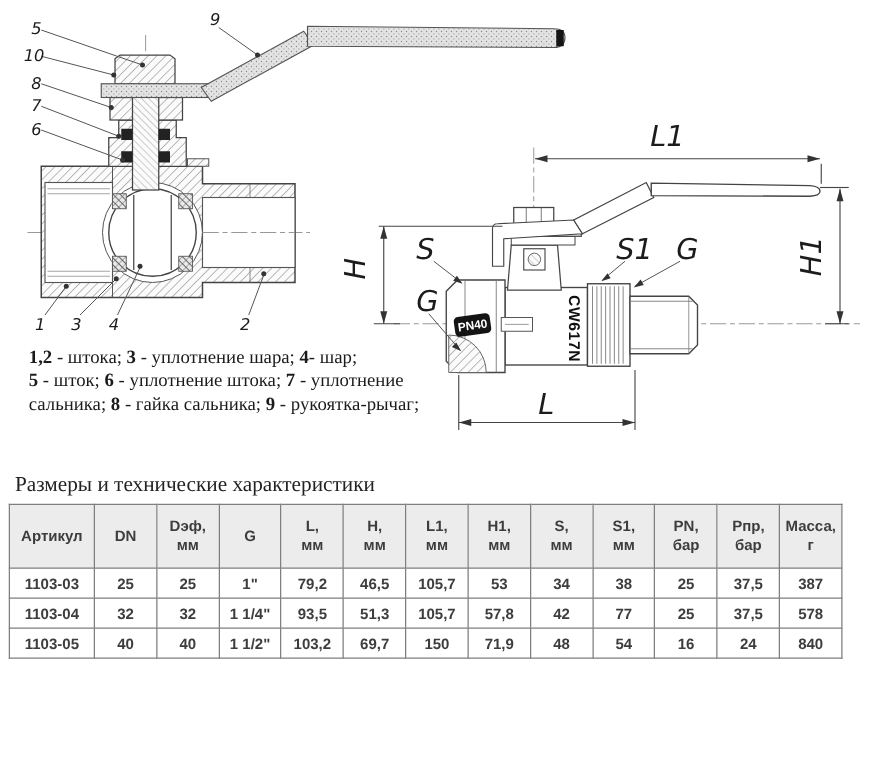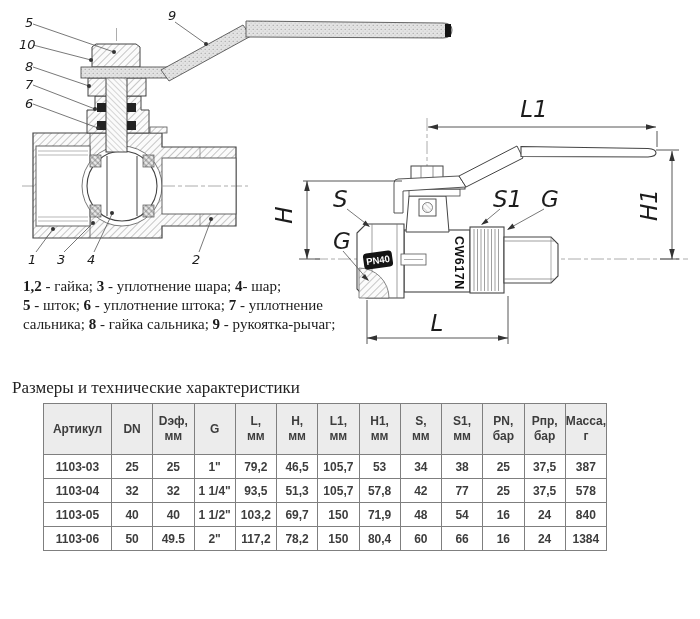--- a/index.html
+++ b/index.html
@@ -8,22 +8,22 @@
   .drawings{position:absolute;left:0;top:0;}
   .dim{font:italic 23px "DejaVu Sans",sans-serif;fill:#1c1c1c;}
   .co{font:italic 13px "DejaVu Sans",sans-serif;fill:#1c1c1c;}
   .mark-pn{font:bold 9.5px "Liberation Sans",sans-serif;fill:#ffffff;}
   .mark-alloy{font:bold 12.5px "Liberation Sans",sans-serif;fill:#101010;letter-spacing:.5px;}
   .legend{position:absolute;left:23px;top:277px;width:345px;
           font:15px "Liberation Serif",serif;color:#1b1b1b;line-height:19px;}
   .legend b{font-weight:bold;}
   .tbl-title{position:absolute;left:12px;top:378px;
           font:17px "Liberation Serif",serif;color:#222;}
-  table.spec{position:absolute;left:7px;top:403px;width:564px;border-collapse:collapse;
-          table-layout:fixed;font:bold 12px "Liberation Sans",sans-serif;color:#3d3d3d;margin-left:36px;}
+  table.spec{position:absolute;left:7px;top:403px;width:667px;border-collapse:collapse;
+          table-layout:fixed;font:bold 12px "Liberation Sans",sans-serif;color:#3d3d3d;}
   table.spec th,table.spec td{border:1px solid #7f7f7f;text-align:center;padding:0;
           overflow:hidden;white-space:nowrap;}
   table.spec th{background:#ececec;height:50px;vertical-align:middle;font-weight:bold;}
   table.spec th div{line-height:15px;}
   table.spec td{height:23px;background:#ffffff;}
 </style>
 </head>
 <body>
 
 <div class="stage">
@@ -218,21 +218,21 @@
     <text class="dim" transform="translate(292,215) rotate(-90)" text-anchor="middle">H</text>
     <text class="dim" x="437" y="331" text-anchor="middle">L</text>
     <text class="dim" x="333" y="207">S</text>
     <text class="dim" x="333" y="249">G</text>
     <text class="dim" x="493" y="207">S1</text>
     <text class="dim" x="541" y="207">G</text>
   </g>
 </svg>
 
 <div class="legend">
-  <div class="legend-line"><b>1,2</b><span> - гайка; </span><b>3</b><span> - уплотнение шара; </span><b>4</b><span>- шар;</span></div>
+  <div class="legend-line"><b>1,2</b><span> - штока; </span><b>3</b><span> - уплотнение шара; </span><b>4</b><span>- шар;</span></div>
   <div class="legend-line"><b>5</b><span> - шток; </span><b>6</b><span> - уплотнение штока; </span><b>7</b><span> - уплотнение</span></div>
   <div class="legend-line"><span>сальника; </span><b>8</b><span> - гайка сальника; </span><b>9</b><span> - рукоятка-рычаг;</span></div>
 </div>
 
 <div class="tbl-title">Размеры и технические характеристики</div>
 
 <table class="spec">
   <colgroup>
         <col style="width: 68px;">
         <col>
@@ -340,31 +340,16 @@
           <td>103,2</td>
           <td>69,7</td>
           <td>150</td>
           <td>71,9</td>
           <td>48</td>
           <td>54</td>
           <td>16</td>
           <td>24</td>
           <td>840</td>
         </tr>
-        <tr>
-          <td>1103-06</td>
-          <td>50</td>
-          <td>49.5</td>
-          <td>2"</td>
-          <td>117,2</td>
-          <td>78,2</td>
-          <td>150</td>
-          <td>80,4</td>
-          <td>60</td>
-          <td>66</td>
-          <td>16</td>
-          <td>24</td>
-          <td>1384</td>
-        </tr>
       </tbody>
 </table>
 
 </div>
 
 </body></html>

